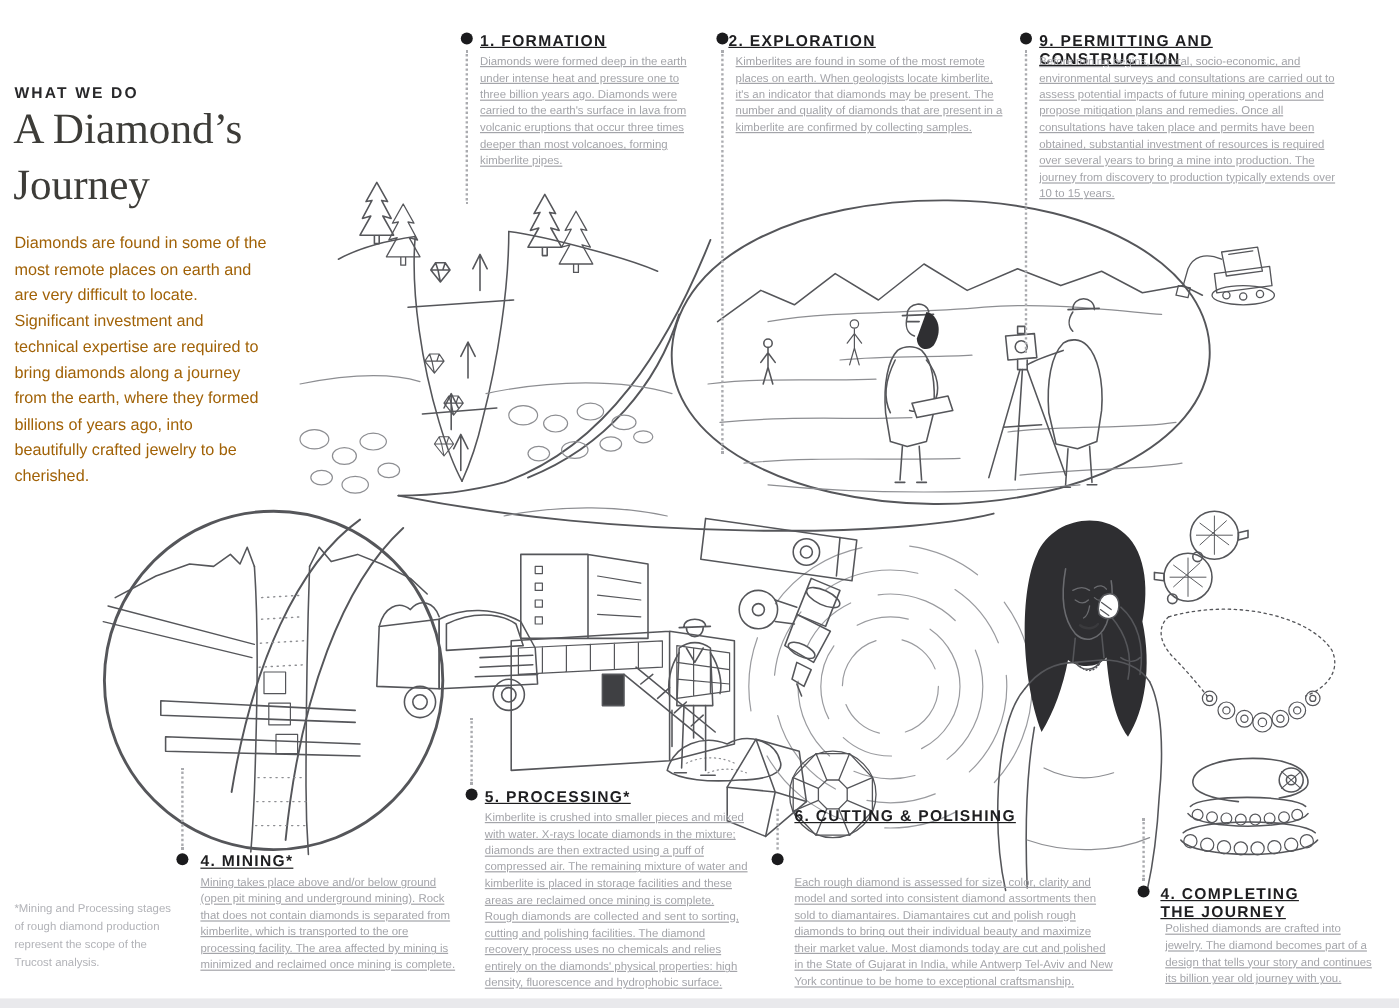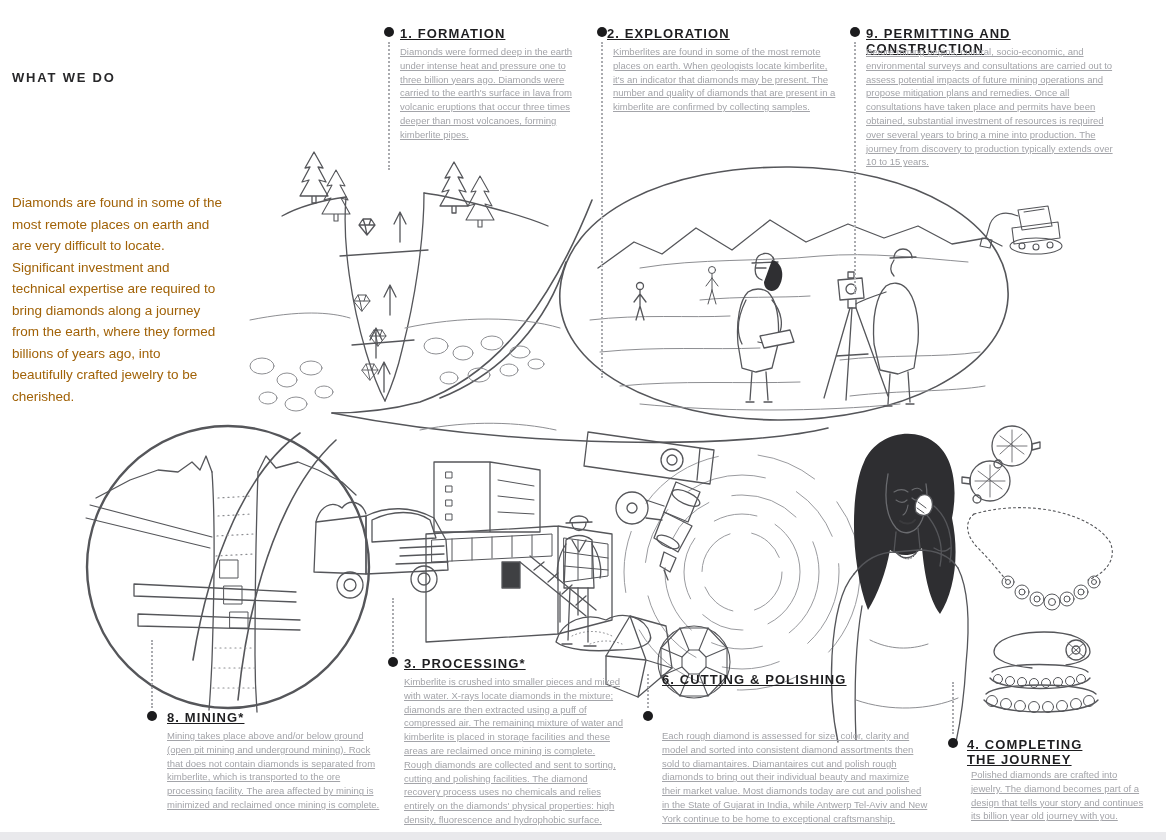--- a/index.html
+++ b/index.html
@@ -303,21 +303,23 @@
         <circle cx="1034" cy="707" r="5.5"></circle>
           <circle cx="1048" cy="707" r="5.5"></circle>
           <circle cx="1062" cy="706" r="5.5"></circle>
         <circle cx="1076" cy="704" r="5.5"></circle>
           <circle cx="1089" cy="701" r="5.5"></circle>
       </g>
     </g>
   </svg>
 
   <div class="eyebrow">WHAT WE DO</div>
+  <h1 class="title">A Diamond’s Journey</h1>
   <p class="intro">Diamonds are found in some of the most remote places on earth and are very difficult to locate. Significant investment and technical expertise are required to bring diamonds along a journey from the earth, where they formed billions of years ago, into beautifully crafted jewelry to be cherished.</p>
+  <p class="footnote">*Mining and Processing stages of rough diamond production represent the scope of the Trucost analysis.</p>
 
   <div>
     <span class="bullet s1-b"></span>
     <span class="leader s1-l"></span>
     <h2 class="step-label s1-h">1. FORMATION</h2>
     <p class="step-text s1-t">Diamonds were formed deep in the earth under intense heat and pressure one to three billion years ago. Diamonds were carried to the earth's surface in lava from volcanic eruptions that occur three times deeper than most volcanoes, forming kimberlite pipes.</p>
   </div>
 
   <div>
     <span class="bullet s2-b"></span>
@@ -329,28 +331,28 @@
   <div>
     <span class="bullet s3-b"></span>
     <span class="leader s3-l"></span>
     <h2 class="step-label s3-h">9. PERMITTING AND CONSTRUCTION</h2>
     <p class="step-text s3-t">Before mining begins, cultural, socio-economic, and environmental surveys and consultations are carried out to assess potential impacts of future mining operations and propose mitigation plans and remedies. Once all consultations have taken place and permits have been obtained, substantial investment of resources is required over several years to bring a mine into production. The journey from discovery to production typically extends over 10 to 15 years.</p>
   </div>
 
   <div>
     <span class="bullet s4-b"></span>
     <span class="leader s4-l"></span>
-    <h2 class="step-label s4-h">8. MINING*</h2>
+    <h2 class="step-label s4-h">4. MINING*</h2>
     <p class="step-text s4-t">Mining takes place above and/or below ground (open pit mining and underground mining). Rock that does not contain diamonds is separated from kimberlite, which is transported to the ore processing facility. The area affected by mining is minimized and reclaimed once mining is complete.</p>
   </div>
 
   <div>
     <span class="bullet s5-b"></span>
     <span class="leader s5-l"></span>
-    <h2 class="step-label s5-h">3. PROCESSING*</h2>
+    <h2 class="step-label s5-h">5. PROCESSING*</h2>
     <p class="step-text s5-t">Kimberlite is crushed into smaller pieces and mixed with water. X-rays locate diamonds in the mixture; diamonds are then extracted using a puff of compressed air. The remaining mixture of water and kimberlite is placed in storage facilities and these areas are reclaimed once mining is complete. Rough diamonds are collected and sent to sorting, cutting and polishing facilities. The diamond recovery process uses no chemicals and relies entirely on the diamonds' physical properties: high density, fluorescence and hydrophobic surface.</p>
   </div>
 
   <div>
     <span class="bullet s6-b"></span>
     <span class="leader s6-l"></span>
     <h2 class="step-label s6-h">6. CUTTING &amp; POLISHING</h2>
     <p class="step-text s6-t">Each rough diamond is assessed for size, color, clarity and model and sorted into consistent diamond assortments then sold to diamantaires. Diamantaires cut and polish rough diamonds to bring out their individual beauty and maximize their market value.  Most diamonds today are cut and polished in the State of Gujarat in India, while Antwerp Tel-Aviv and New York continue to be home to exceptional craftsmanship.</p>
   </div>
 

